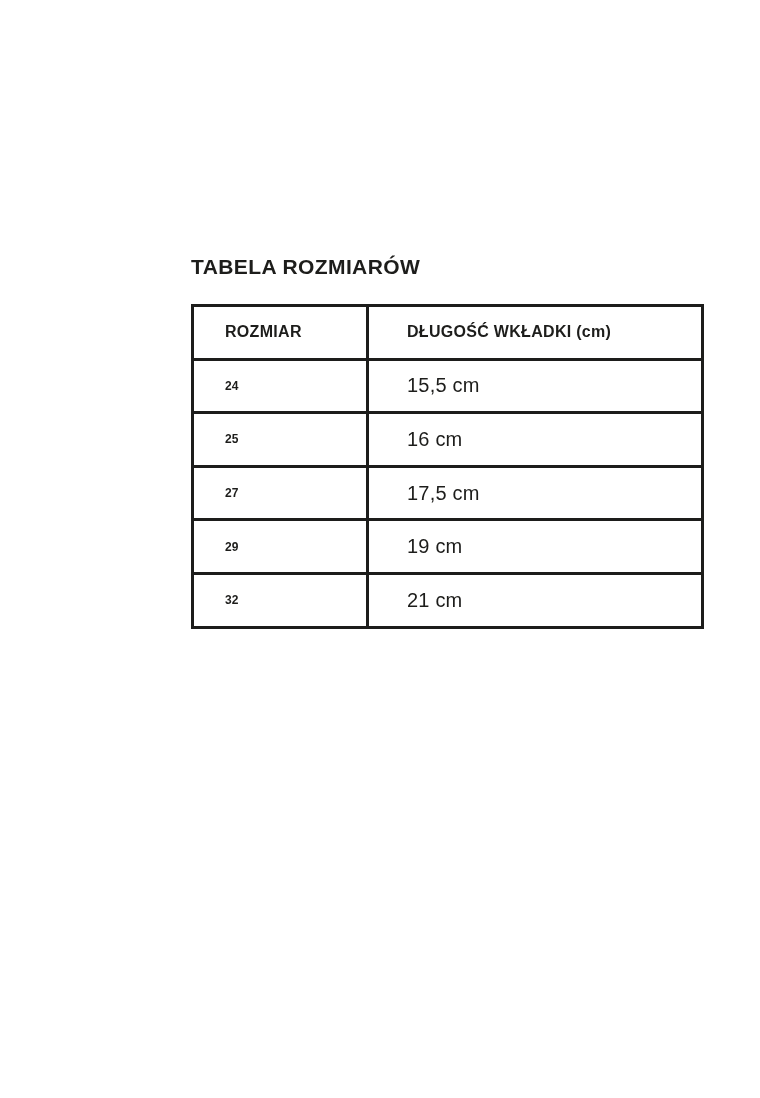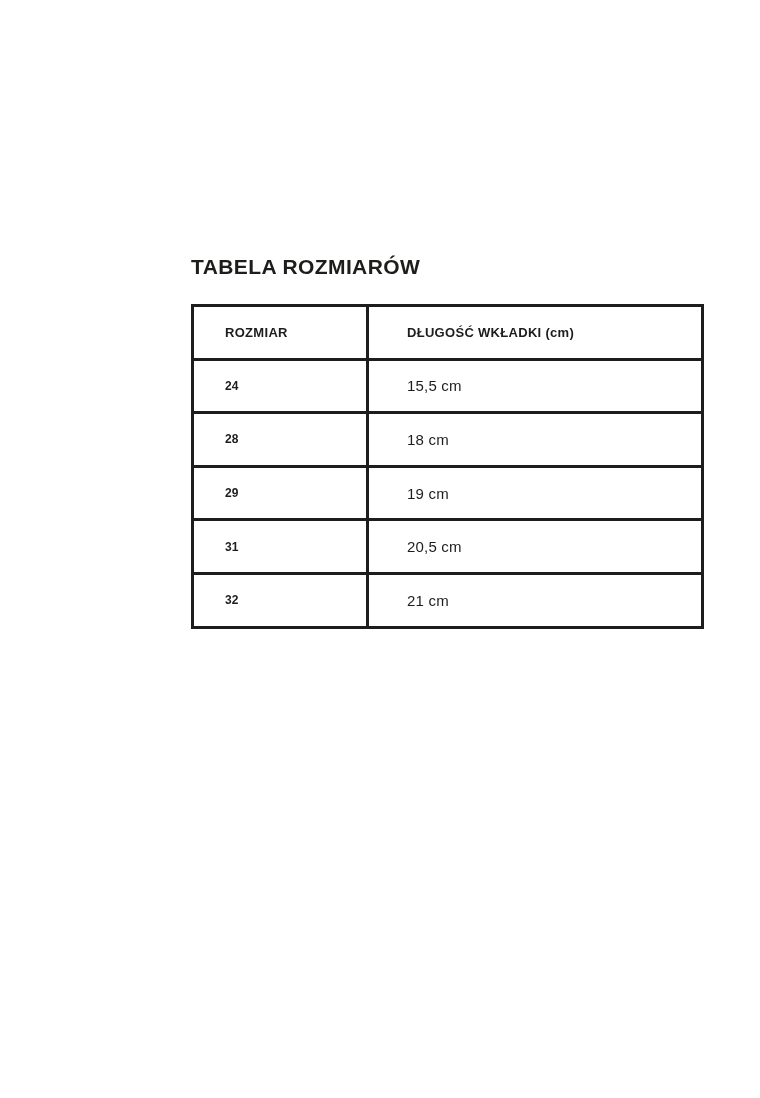--- a/index.html
+++ b/index.html
@@ -32,28 +32,28 @@
   .size-table th, .size-table td {
     border: 3px solid #1d1d1b;
     height: 53.6px;
     vertical-align: middle;
     text-align: left;
     color: #1d1d1b;
     background: #ffffff;
   }
   .col-size { width: 175px; }
   .size-table th {
-    font-size: 13px;
+    font-size: 16px;
     font-weight: 700;
     letter-spacing: 0.3px;
   }
   .size-table th:first-child, .size-table td:first-child { padding-left: 31px; }
   .size-table th:last-child,  .size-table td:last-child  { padding-left: 38px; }
   .size-table td:first-child { font-weight: 700; font-size: 12px; }
-  .size-table td:last-child  { font-weight: 400; font-size: 15px; letter-spacing: 0.2px; }
+  .size-table td:last-child  { font-weight: 400; font-size: 20px; letter-spacing: 0.2px; }
 </style>
 </head>
 <body>
 
 <div class="page">
   <h1 class="title">TABELA ROZMIARÓW</h1>
 
   <table class="size-table">
     <colgroup>
       <col class="col-size">
@@ -64,30 +64,30 @@
         <th>ROZMIAR</th>
         <th>DŁUGOŚĆ WKŁADKI (cm)</th>
       </tr>
     </thead>
     <tbody id="table-body">
         <tr>
           <td>24</td>
           <td>15,5 cm</td>
         </tr>
         <tr>
-          <td>28</td>
-          <td>18 cm</td>
+          <td>25</td>
+          <td>16 cm</td>
+        </tr>
+        <tr>
+          <td>27</td>
+          <td>17,5 cm</td>
         </tr>
         <tr>
           <td>29</td>
           <td>19 cm</td>
-        </tr>
-        <tr>
-          <td>31</td>
-          <td>20,5 cm</td>
         </tr>
         <tr>
           <td>32</td>
           <td>21 cm</td>
         </tr>
       </tbody>
   </table>
 </div>
 
 </body></html>

